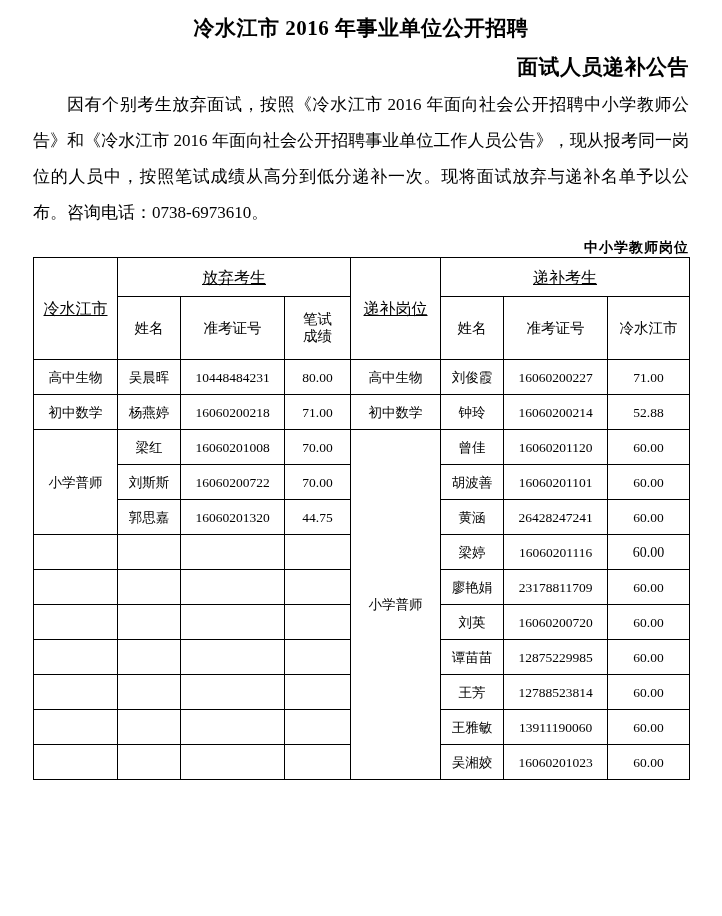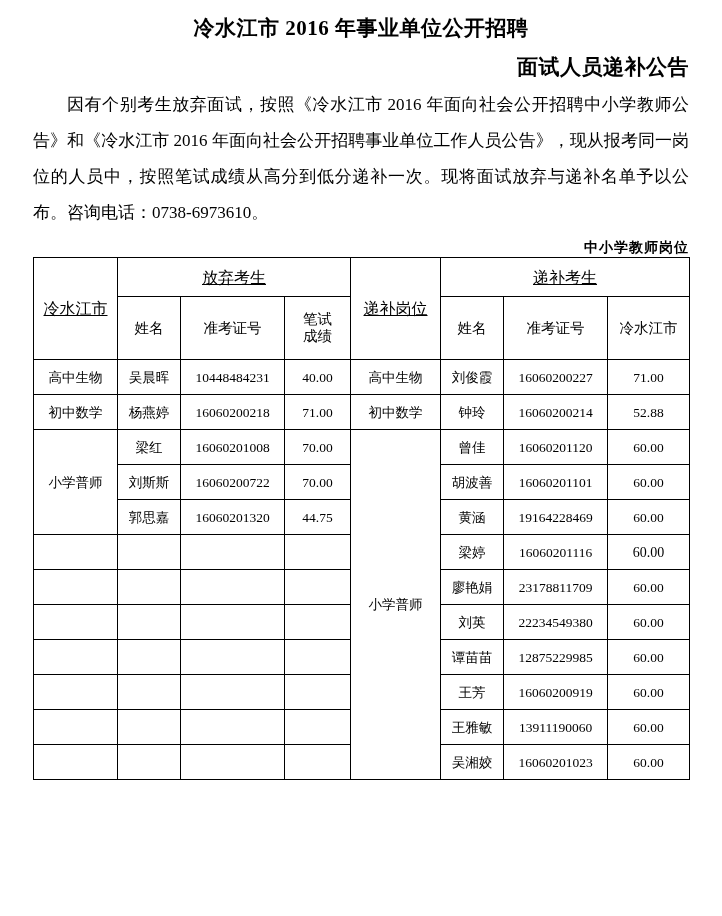--- a/index.html
+++ b/index.html
@@ -126,21 +126,21 @@
         <td class="hdr-sub">姓名</td>
         <td class="hdr-sub">准考证号</td>
         <td class="hdr-sub">冷水江市</td>
       </tr>
     </thead>
     <tbody>
       <tr>
         <td class="row-cell">高中生物</td>
         <td class="row-cell">吴晨晖</td>
         <td class="row-cell">10448484231</td>
-        <td class="row-cell">40.00</td>
+        <td class="row-cell">80.00</td>
         <td class="row-cell">高中生物</td>
         <td class="row-cell">刘俊霞</td>
         <td class="row-cell">16060200227</td>
         <td class="row-cell">71.00</td>
       </tr>
       <tr>
         <td class="row-cell">初中数学</td>
         <td class="row-cell">杨燕婷</td>
         <td class="row-cell">16060200218</td>
         <td class="row-cell">71.00</td>
@@ -165,21 +165,21 @@
         <td class="row-cell">70.00</td>
         <td class="row-cell">胡波善</td>
         <td class="row-cell">16060201101</td>
         <td class="row-cell">60.00</td>
       </tr>
       <tr>
         <td class="row-cell">郭思嘉</td>
         <td class="row-cell">16060201320</td>
         <td class="row-cell">44.75</td>
         <td class="row-cell">黄涵</td>
-        <td class="row-cell">19164228469</td>
+        <td class="row-cell">26428247241</td>
         <td class="row-cell">60.00</td>
       </tr>
       <tr>
         <td class="row-cell"></td>
         <td class="row-cell"></td>
         <td class="row-cell"></td>
         <td class="row-cell"></td>
         <td class="row-cell">梁婷</td>
         <td class="row-cell">16060201116</td>
         <td class="row-cell big-score">60.00</td>
@@ -192,39 +192,39 @@
         <td class="row-cell">廖艳娟</td>
         <td class="row-cell">23178811709</td>
         <td class="row-cell">60.00</td>
       </tr>
       <tr>
         <td class="row-cell"></td>
         <td class="row-cell"></td>
         <td class="row-cell"></td>
         <td class="row-cell"></td>
         <td class="row-cell">刘英</td>
-        <td class="row-cell">22234549380</td>
+        <td class="row-cell">16060200720</td>
         <td class="row-cell">60.00</td>
       </tr>
       <tr>
         <td class="row-cell"></td>
         <td class="row-cell"></td>
         <td class="row-cell"></td>
         <td class="row-cell"></td>
         <td class="row-cell">谭苗苗</td>
         <td class="row-cell">12875229985</td>
         <td class="row-cell">60.00</td>
       </tr>
       <tr>
         <td class="row-cell"></td>
         <td class="row-cell"></td>
         <td class="row-cell"></td>
         <td class="row-cell"></td>
         <td class="row-cell">王芳</td>
-        <td class="row-cell">16060200919</td>
+        <td class="row-cell">12788523814</td>
         <td class="row-cell">60.00</td>
       </tr>
       <tr>
         <td class="row-cell"></td>
         <td class="row-cell"></td>
         <td class="row-cell"></td>
         <td class="row-cell"></td>
         <td class="row-cell">王雅敏</td>
         <td class="row-cell">13911190060</td>
         <td class="row-cell">60.00</td>

